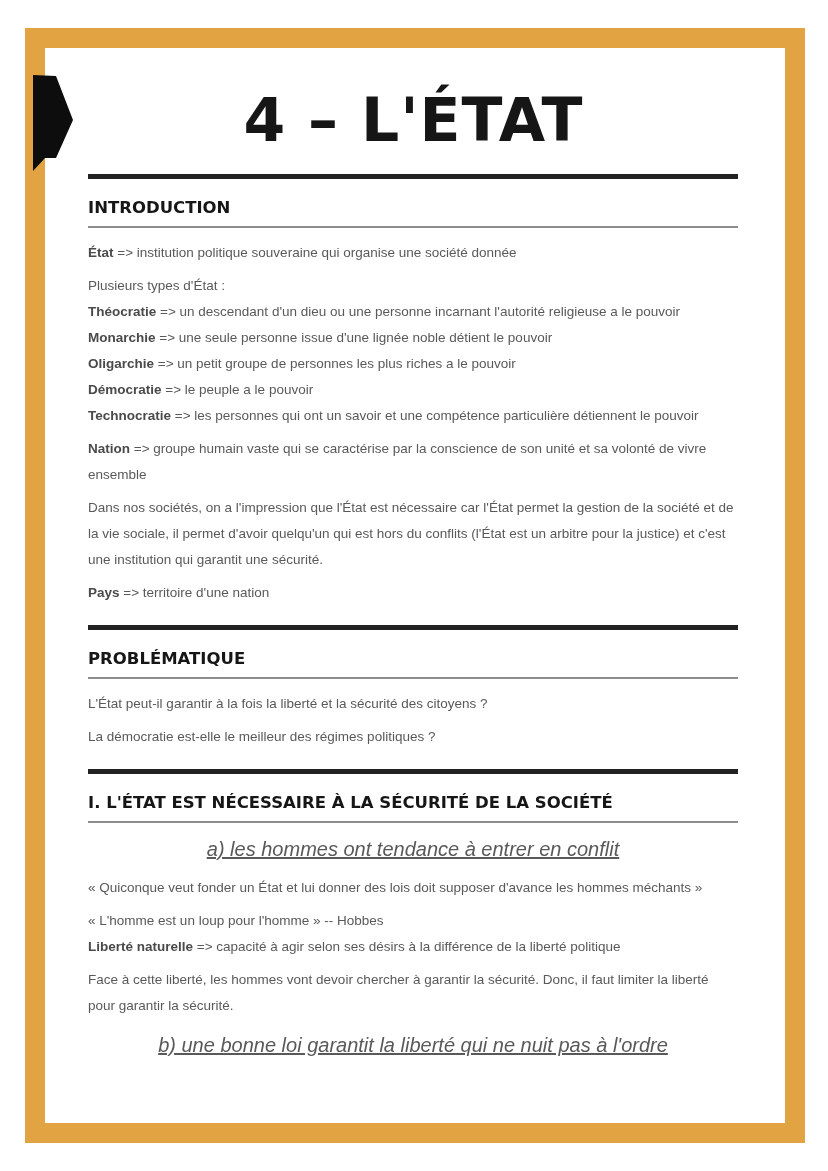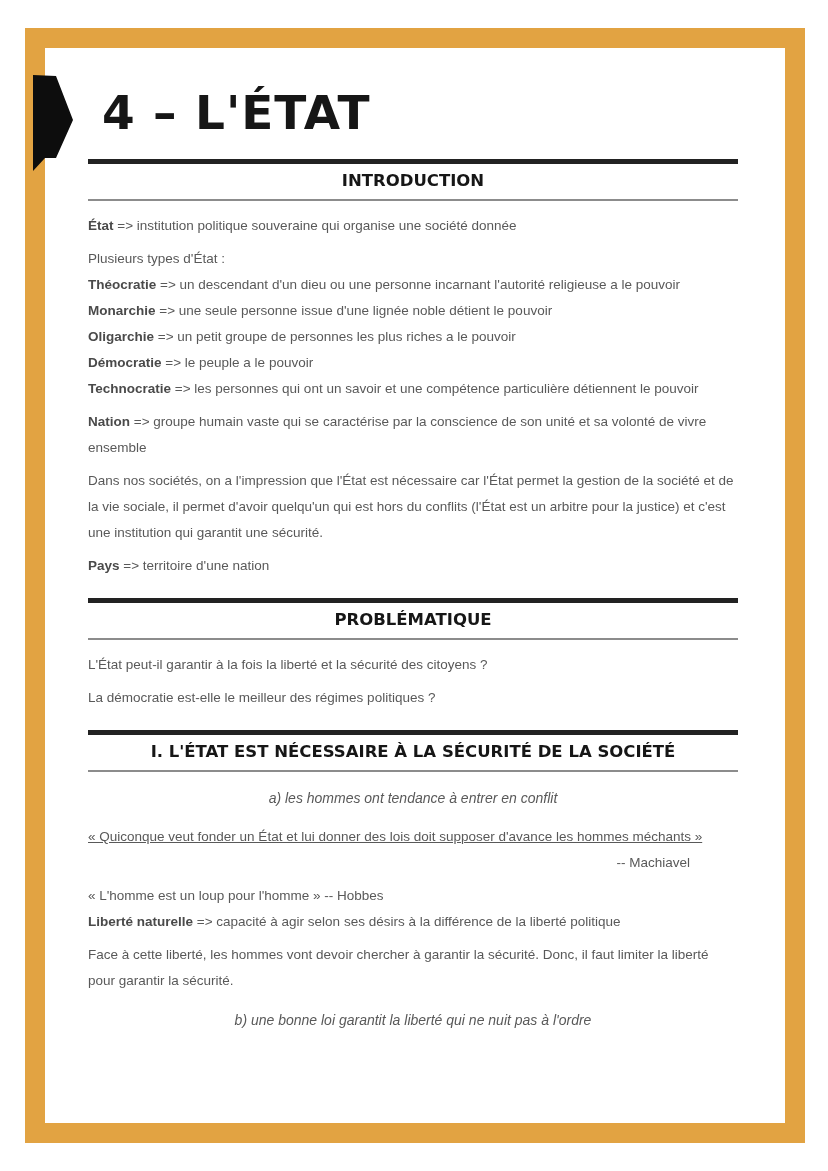--- a/index.html
+++ b/index.html
@@ -36,50 +36,51 @@
   .content{
     position:absolute;
     left:88px;top:86px;
     width:650px;
     color:var(--body-color);
     font-size:13.5px;
     line-height:26px;
   }
   .title{
     font-family:"DejaVu Sans","Liberation Sans",sans-serif;
-    font-size:47px;
+    font-size:60px;
     font-weight:bold;
     letter-spacing:1px;
     line-height:1.15;
     color:var(--heading-color);
-    margin:0 0 19px 14px;
+    margin:0 0 19px 1px;
+    text-align:center;
   }
   .section-heading{
     font-family:"DejaVu Sans","Liberation Sans",sans-serif;
     border-top:5px solid #222222;
     border-bottom:2px solid var(--thin-rule);
-    text-align:center;
     font-weight:bold;
     font-size:16.5px;
     line-height:22px;
-    padding:6px 0 7px 0;
+    padding:18px 0 7px 0;
     color:var(--heading-color);
     margin:19px 0 12px 0;
   }
   .para{margin:7px 0;}
   .para strong{color:var(--term-color);font-weight:bold;}
-  .quote{margin-bottom:0;text-decoration:underline;}
+  .quote{margin-bottom:0;}
   .attribution{
     margin:0 48px 7px 0;
     text-align:right;
   }
   .subheading{
     text-align:center;
     font-style:italic;
-    font-size:14px;
+    text-decoration:underline;
+    font-size:20px;
     margin:13px 0;
   }
 </style>
 </head>
 <body>
 
 <div class="page">
   <div class="frame"></div>
   <svg class="bookmark" viewBox="0 0 42 100" xmlns="http://www.w3.org/2000/svg" aria-hidden="true">
     <polygon points="0,1 23,2 40,46 23,84 12,84 0,97" fill="#0d0d0d"></polygon>
@@ -92,19 +93,18 @@
         <p class="para">Plusieurs types d'État :<br><strong>Théocratie</strong> =&gt; un descendant d'un dieu ou une personne incarnant l'autorité religieuse a le pouvoir<br><strong>Monarchie</strong> =&gt; une seule personne issue d'une lignée noble détient le pouvoir<br><strong>Oligarchie</strong> =&gt; un petit groupe de personnes les plus riches a le pouvoir<br><strong>Démocratie</strong> =&gt; le peuple a le pouvoir<br><strong>Technocratie</strong> =&gt; les personnes qui ont un savoir et une compétence particulière détiennent le pouvoir</p>
         <p class="para"><strong>Nation</strong> =&gt; groupe humain vaste qui se caractérise par la conscience de son unité et sa volonté de vivre ensemble</p>
         <p class="para">Dans nos sociétés, on a l'impression que l'État est nécessaire car l'État permet la gestion de la société et de la vie sociale, il permet d'avoir quelqu'un qui est hors du conflits (l'État est un arbitre pour la justice) et c'est une institution qui garantit une sécurité.</p>
         <p class="para"><strong>Pays</strong> =&gt; territoire d'une nation</p>
         <div class="section-heading">PROBLÉMATIQUE</div>
         <p class="para">L'État peut-il garantir à la fois la liberté et la sécurité des citoyens ?</p>
         <p class="para">La démocratie est-elle le meilleur des régimes politiques ?</p>
         <div class="section-heading">I. L'ÉTAT EST NÉCESSAIRE À LA SÉCURITÉ DE LA SOCIÉTÉ</div>
         <p class="subheading">a) les hommes ont tendance à entrer en conflit</p>
         <p class="para quote">« Quiconque veut fonder un État et lui donner des lois doit supposer d'avance les hommes méchants »</p>
-        <p class="attribution">-- Machiavel</p>
         <p class="para">« L'homme est un loup pour l'homme » -- Hobbes<br><strong>Liberté naturelle</strong> =&gt; capacité à agir selon ses désirs à la différence de la liberté politique</p>
         <p class="para">Face à cette liberté, les hommes vont devoir chercher à garantir la sécurité. Donc, il faut limiter la liberté pour garantir la sécurité.</p>
         <p class="subheading">b) une bonne loi garantit la liberté qui ne nuit pas à l'ordre</p>
       </div>
   </div>
 </div>
 
 </body></html>

